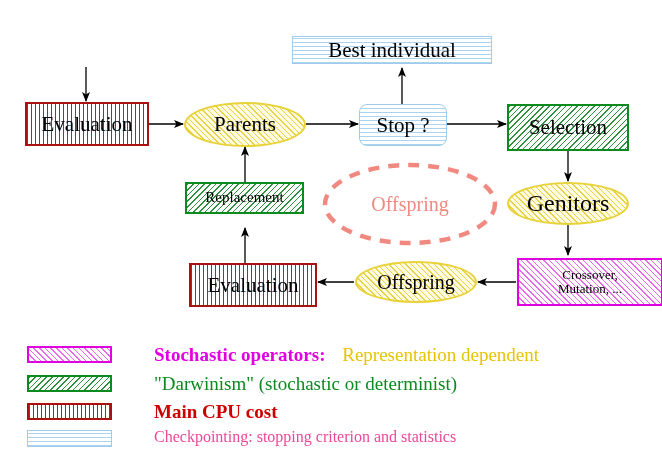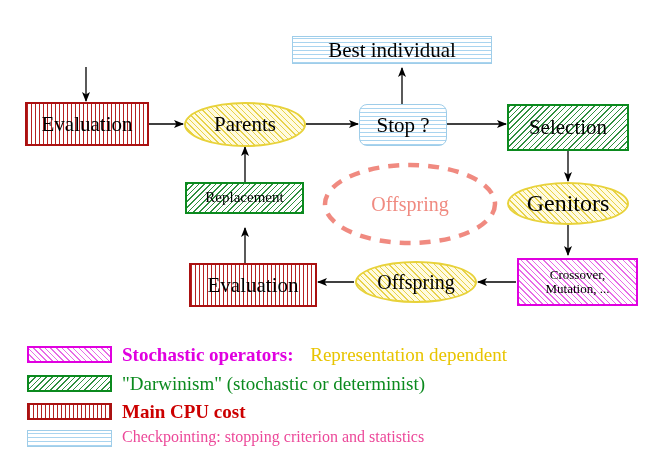--- a/index.html
+++ b/index.html
@@ -38,21 +38,21 @@
   .fill-yellow{
     background-color:#fffbe0;
     background-image:repeating-linear-gradient(45deg,
       #e8d24a 0px,#e8d24a 1px,rgba(255,255,255,0) 1px,rgba(255,255,255,0) 4px);
     border:2px solid #e8d23a;
   }
   .ellipse{border-radius:50%;}
   .rounded{border-radius:8px;}
   .lbl2{display:block;}
   .legend-sw{position:absolute;box-sizing:border-box;}
-  .legend-txt{position:absolute;white-space:nowrap;}
+  .legend-txt{position:absolute;white-space:nowrap;margin-left:32px;}
   svg.lines{position:absolute;left:0;top:0;width:662px;height:471px;
             pointer-events:none;z-index:1;}
 </style>
 </head>
 <body>
 
 <div id="canvas">
 
   <svg class="lines" viewBox="0 0 662 471">
     <defs>
@@ -124,21 +124,21 @@
   </div>
 
   <div class="node fill-red" style="left:189px;top:263px;width:128px;height:44px;font-size:21px;z-index:2;">
     <span class="lbl">Evaluation</span>
   </div>
 
   <div class="node fill-yellow ellipse" style="left:355px;top:261px;width:122px;height:42px;font-size:20px;z-index:2;">
     <span class="lbl">Offspring</span>
   </div>
 
-  <div class="node fill-magenta" style="left:517px;top:258px;width:121px;height:48px;font-size:13px;
+  <div class="node fill-magenta" style="left:517px;top:258px;width:146px;height:48px;font-size:13px;
               flex-direction:column;z-index:2;">
     <span class="lbl lbl2">Crossover,</span>
     <span class="lbl lbl2">Mutation, ...</span>
   </div>
 
   <div>
 
     <div class="legend-sw fill-magenta" style="left:27px;top:346px;width:85px;height:17px;"></div>
     <div class="legend-txt" style="left:122px;top:344px;font-size:19px;color:#e000e0;font-weight:bold;">
       <span>Stochastic operators:</span>

